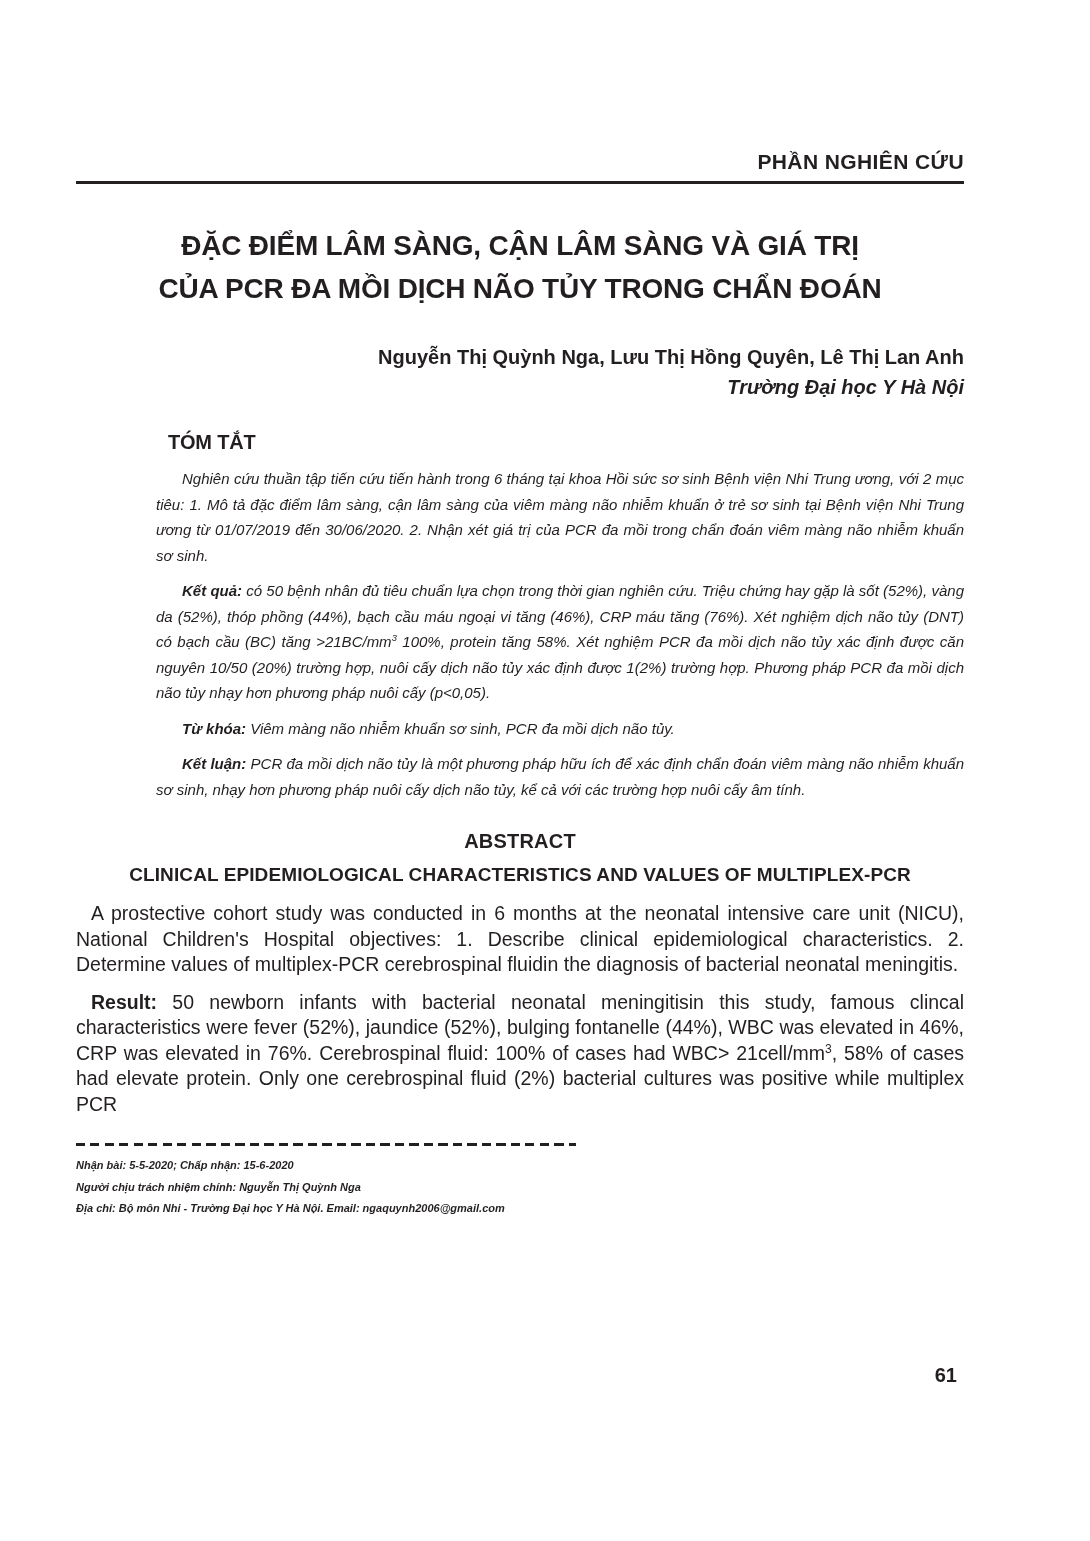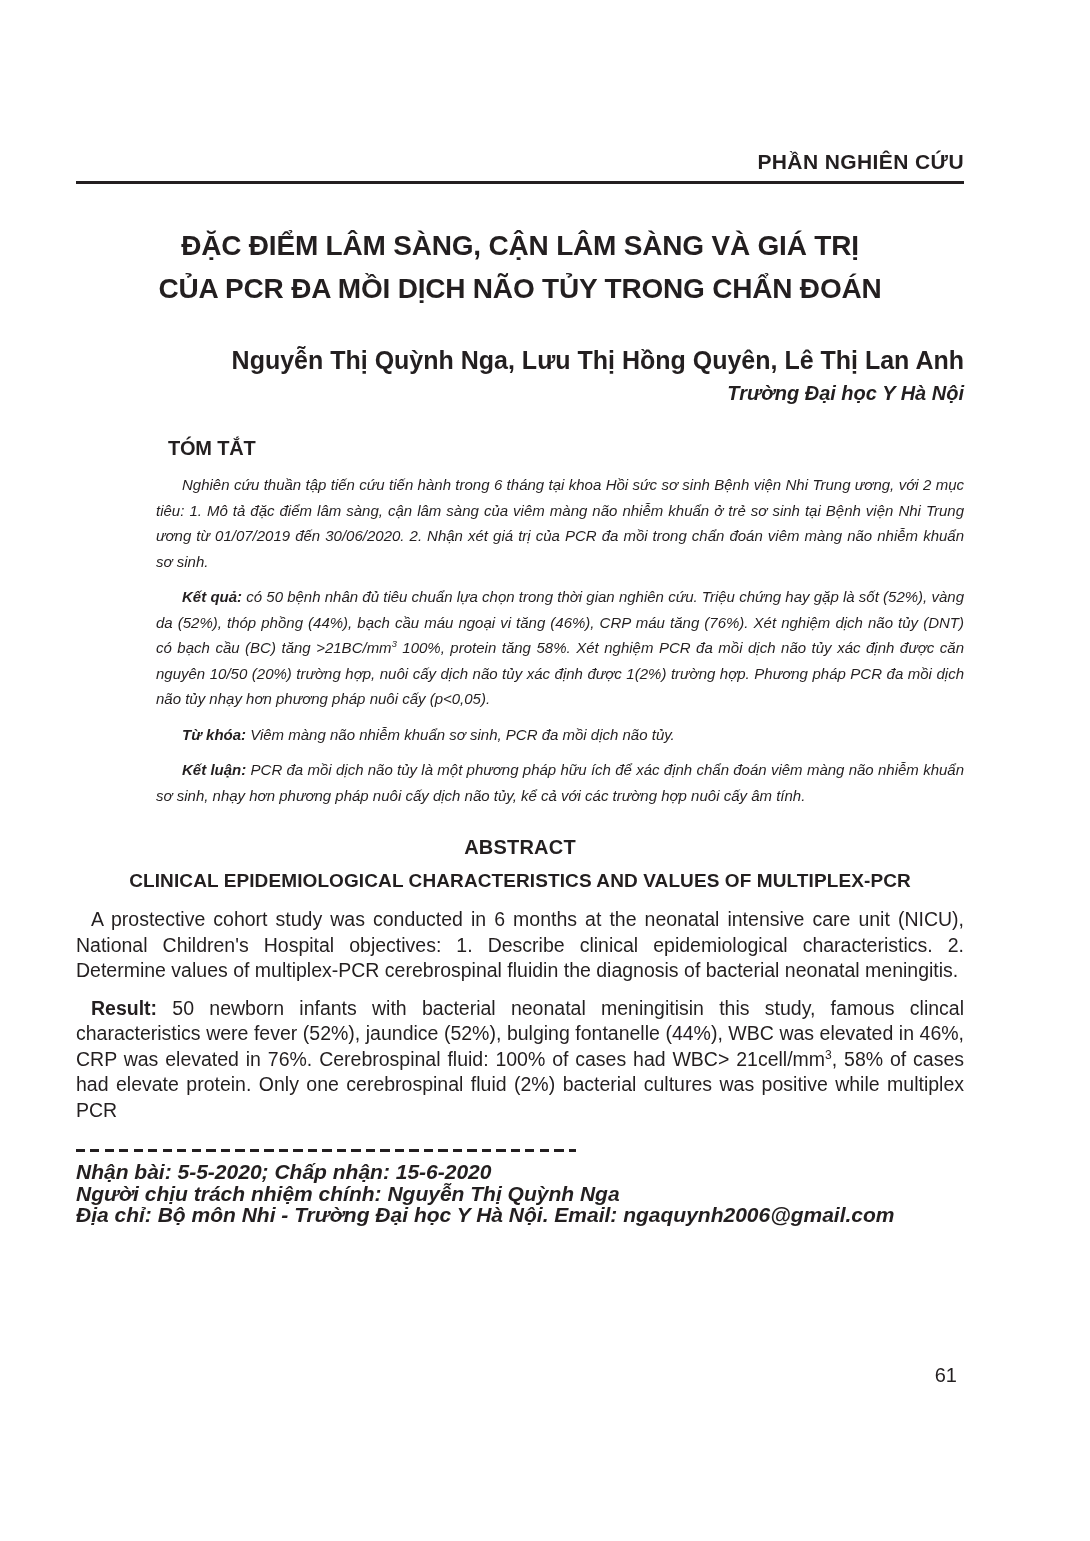--- a/index.html
+++ b/index.html
@@ -31,21 +31,21 @@
     margin: 40px 0 0 0;
     font-size: 28px;
     line-height: 43px;
     font-weight: bold;
     text-align: center;
     letter-spacing: -0.2px;
   }
 
   .authors {
     margin-top: 36px;
-    font-size: 25px;
+    font-size: 20px;
     font-weight: bold;
     text-align: right;
   }
   .affiliation {
     margin-top: 7px;
     font-size: 20px;
     font-weight: bold;
     font-style: italic;
     text-align: right;
   }
@@ -95,33 +95,33 @@
   sup { font-size: 62%; line-height: 0; }
 
   .footnote { margin-top: 26px; }
   .dash-rule {
     width: 500px;
     height: 3px;
     background: repeating-linear-gradient(90deg, #231f20 0 9px, transparent 9px 14.5px);
   }
   .footnote p {
     margin: 0;
-    font-size: 21px;
+    font-size: 11px;
     font-weight: bold;
     font-style: italic;
     line-height: 21.5px;
   }
   .footnote p:first-of-type { margin-top: 9px; }
 
   .page-number {
     position: absolute;
     top: 1364px;
     right: 133px;
     font-size: 20px;
-    font-weight: normal;
+    font-weight: bold;
   }
 </style>
 </head>
 <body>
 
 <div class="page">
   <div class="content">
 
     <div class="running-head">PHẦN NGHIÊN CỨU</div>
     <div class="head-rule"></div>

